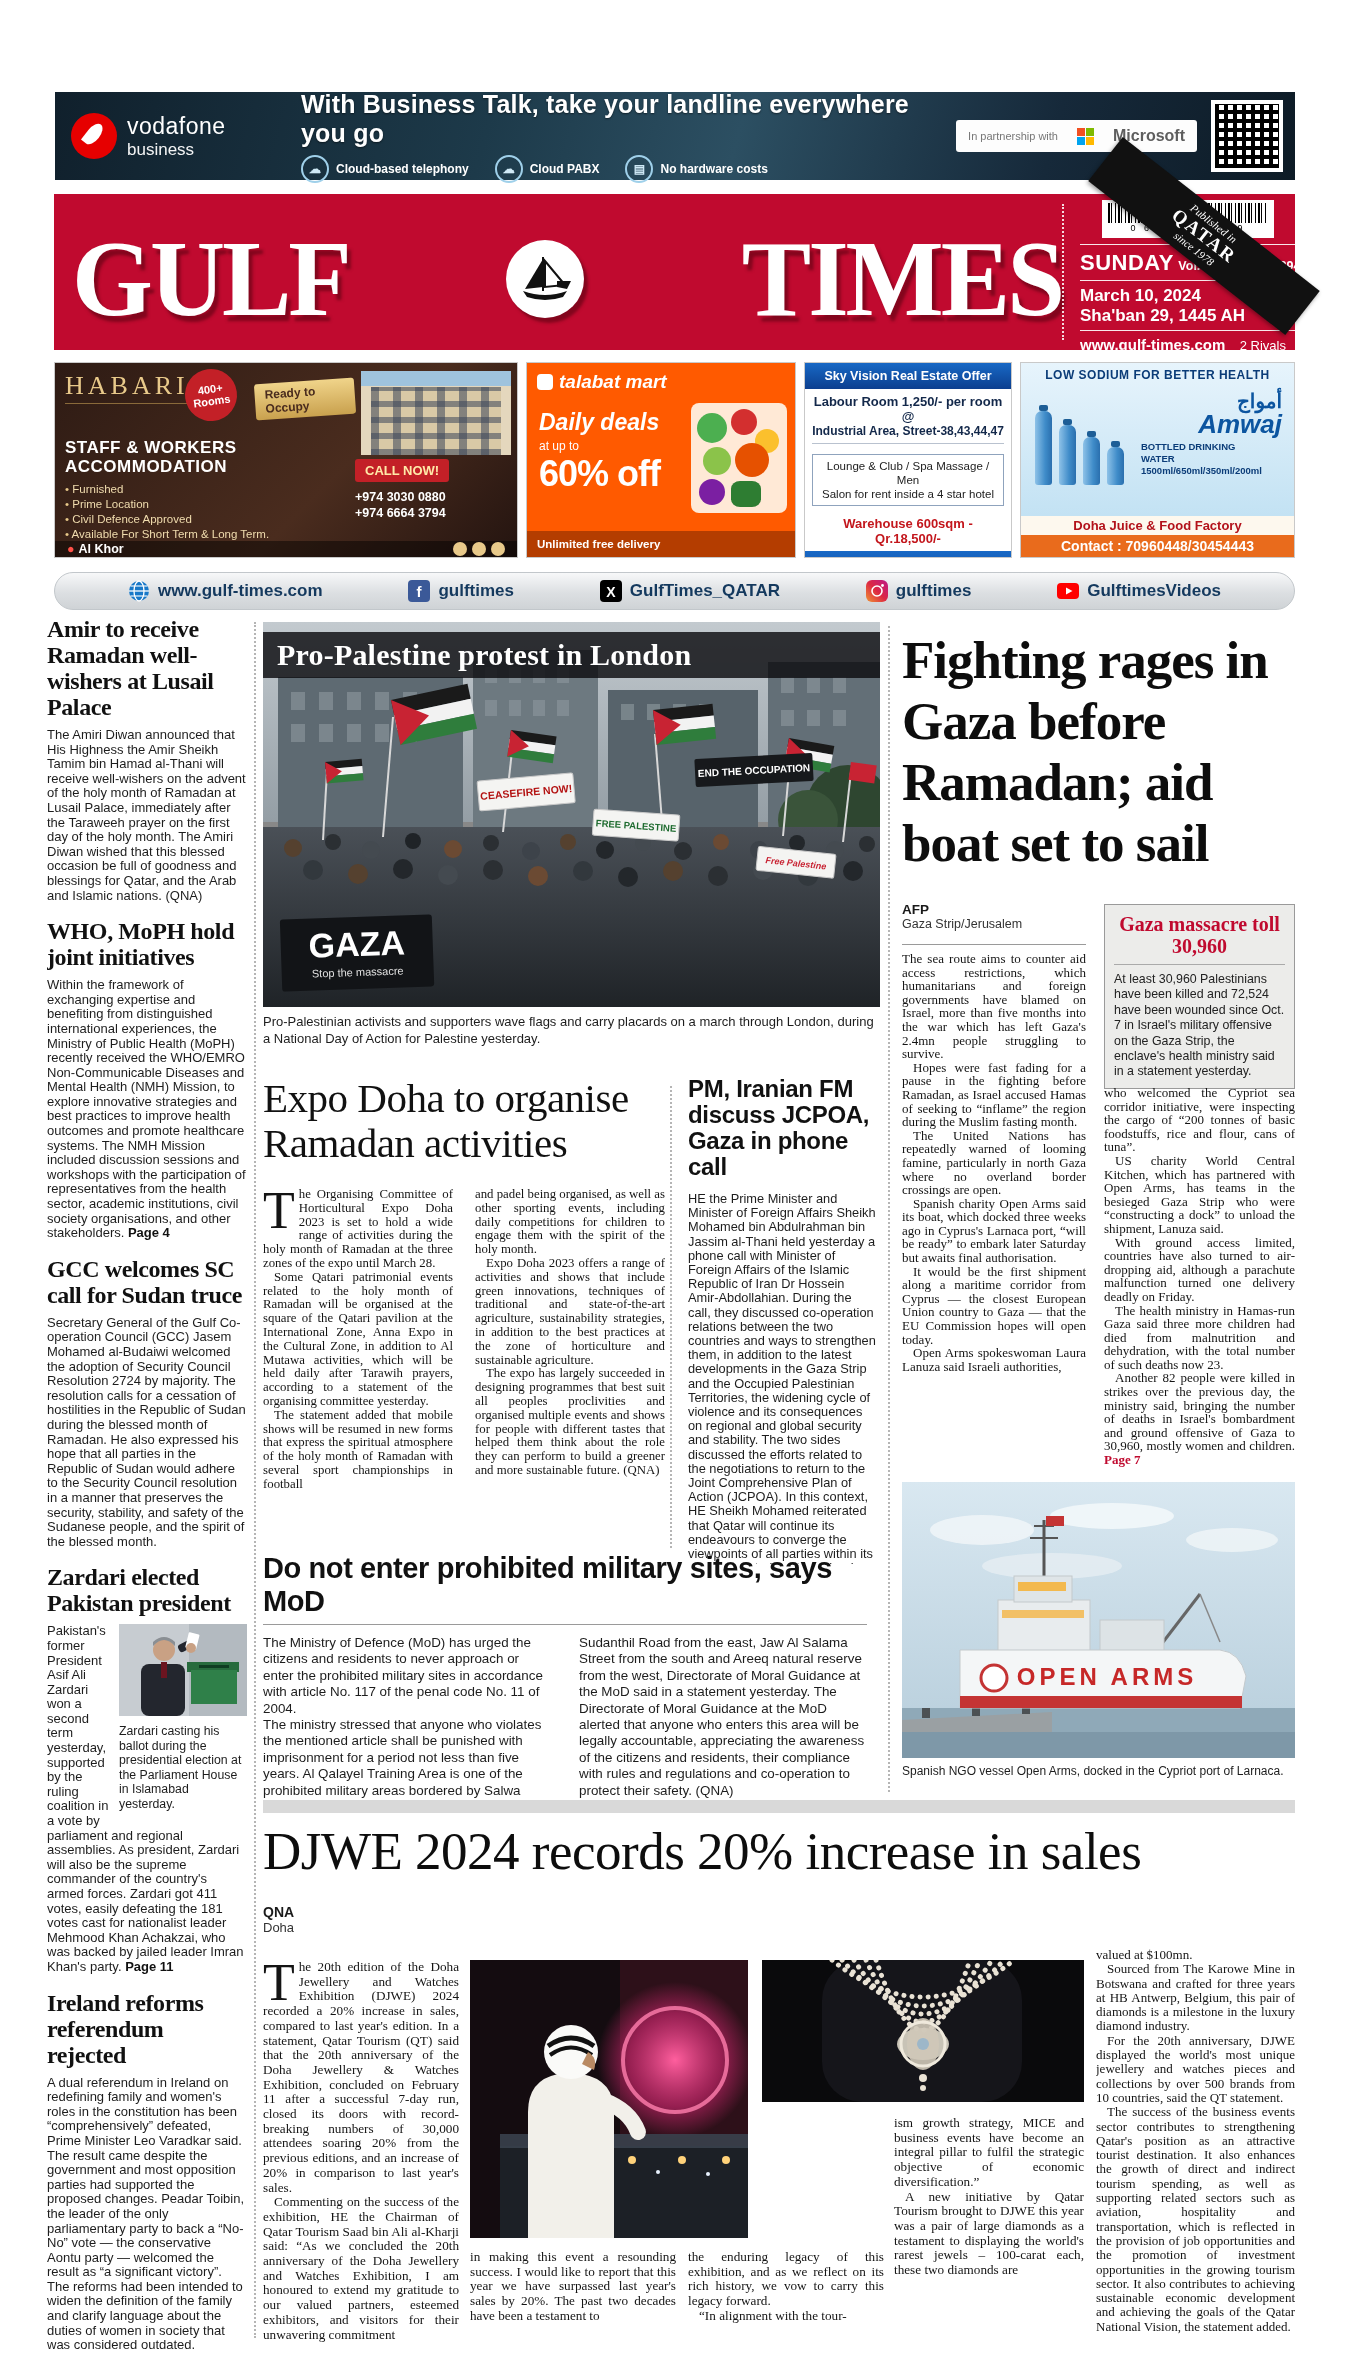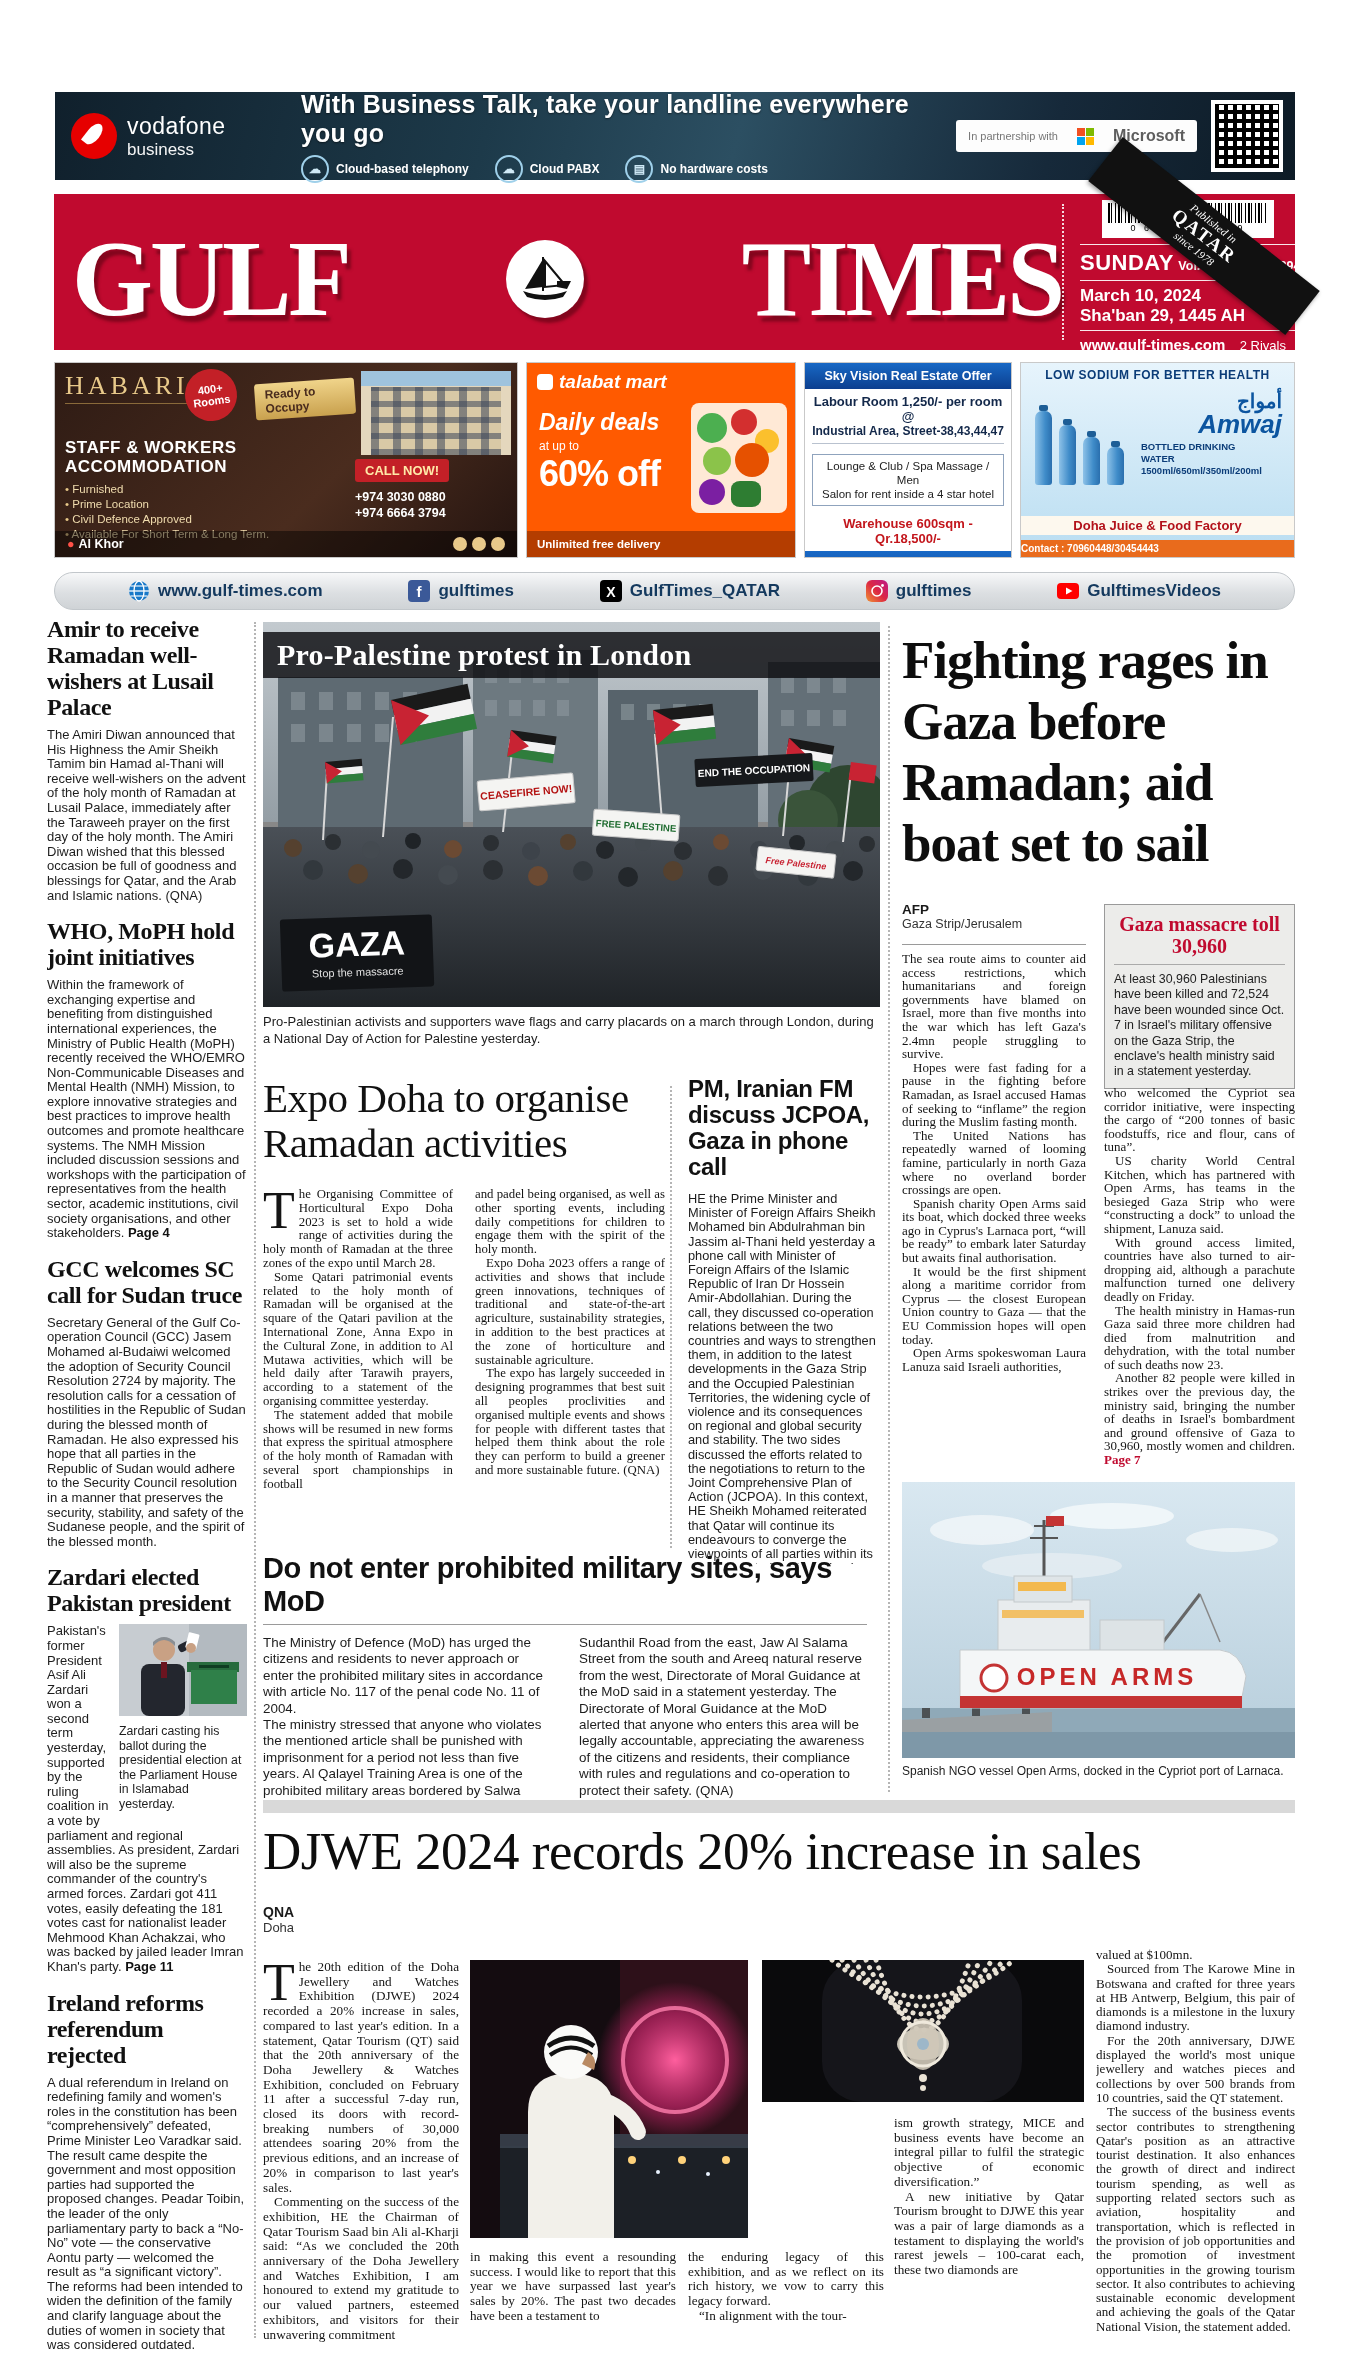--- a/index.html
+++ b/index.html
@@ -71,21 +71,21 @@
     font-size:12px;padding:4px 10px;border-radius:3px;transform:rotate(-4deg);}
   #hb-title{margin-top:34px;color:#fff;font-weight:bold;font-size:17px;letter-spacing:.5px;line-height:19px;}
   #hb-bullets{margin:6px 0 0;padding:0;list-style:none;font-size:11.5px;line-height:15px;color:#f0dcae;}
   #hb-bullets li:before{content:"• ";color:#e8c98a;}
   #hb-call{position:absolute;left:300px;top:96px;background:#c32027;color:#ffe9a8;font-weight:bold;font-size:13px;padding:4px 10px;border-radius:3px;}
   #hb-phones{position:absolute;left:300px;top:126px;color:#fff;font-weight:bold;font-size:12.5px;line-height:16px;}
   #hb-photo{position:absolute;right:6px;top:8px;width:150px;height:84px;background:linear-gradient(#9fc3dd 18%,#e4d7bd 18%);}
   #hb-photo .bld{position:absolute;left:10px;top:16px;right:10px;bottom:0;background:
      repeating-linear-gradient(90deg,rgba(60,70,90,.55) 0 8px,transparent 8px 22px),
      repeating-linear-gradient(0deg,rgba(60,70,90,.55) 0 6px,transparent 6px 16px),#d9c9a6;}
-  #hb-footer{position:absolute;left:0;right:0;bottom:0;height:26px;background:rgba(0,0,0,.45);
+  #hb-footer{position:absolute;left:0;right:0;bottom:0;height:16px;background:rgba(0,0,0,.45);
     display:flex;align-items:center;justify-content:space-between;padding:0 12px;color:#fff;font-size:12.5px;font-weight:bold;}
   .hb-socials{display:flex;gap:5px;}
   .hb-socials i{width:14px;height:14px;border-radius:50%;background:#e8c98a;display:inline-block;}
   .pin{color:#ff5148;margin-right:4px;}
   
   #ad-talabat{width:270px;background:#ff5a00;color:#fff;}
   #tb-brand{position:absolute;left:10px;top:8px;font-size:19px;font-weight:bold;font-style:italic;display:flex;align-items:center;gap:6px;}
   #tb-brand i{width:16px;height:16px;background:#fff;border-radius:4px;display:inline-block;}
   #tb-l1{position:absolute;left:12px;top:46px;font-size:23px;font-weight:bold;font-style:italic;}
   #tb-l2{position:absolute;left:12px;top:76px;font-size:12px;}
@@ -107,21 +107,21 @@
   #ad-amwaj{width:275px;background:linear-gradient(#e7f4fc,#b9ddf1);}
   #am-tag{position:absolute;left:0;right:0;top:5px;text-align:center;color:#0b3c78;font-weight:bold;font-size:12px;letter-spacing:.5px;}
   #am-brand{position:absolute;right:12px;top:26px;text-align:right;color:#0c55a0;}
   #am-brand .ar{font-size:20px;font-weight:bold;}
   #am-brand .en{font-size:26px;font-style:italic;font-weight:bold;line-height:22px;}
   #am-bottles{position:absolute;left:14px;top:48px;display:flex;align-items:flex-end;gap:7px;}
   .bottle{width:17px;background:linear-gradient(90deg,#8ec2e8,#3f8cc9 60%,#2a6fae);border-radius:7px 7px 3px 3px;position:relative;}
   .bottle:after{content:"";position:absolute;left:4px;top:-6px;width:9px;height:6px;background:#1d5e96;border-radius:2px;}
   #am-product{position:absolute;left:120px;top:78px;width:120px;color:#0b3c78;font-size:9.5px;font-weight:bold;line-height:12px;}
   #am-strip1{position:absolute;left:0;right:0;bottom:22px;background:#fdf8ee;color:#b3121b;font-weight:bold;font-size:13px;text-align:center;padding:2px 0;}
-  #am-strip2{position:absolute;left:0;right:0;bottom:0;background:#e96b1c;color:#fff;font-weight:bold;font-size:10px;text-align:left;padding:3px 0;}
+  #am-strip2{position:absolute;left:0;right:0;bottom:0;background:#e96b1c;color:#fff;font-weight:bold;font-size:14px;text-align:center;padding:3px 0;}
   
   #socialbar{left:54px;top:572px;width:1241px;height:38px;border-radius:19px;border:1px solid #c2c7cb;
     background:linear-gradient(#f7f8f9,#dcdfe2 55%,#cfd3d6);display:flex;align-items:center;justify-content:space-around;padding:0 30px;box-sizing:border-box;}
   .sitem{display:flex;align-items:center;gap:8px;font-weight:bold;font-size:17px;color:#14395e;}
   .sico{width:22px;height:22px;flex:none;}
   
   .vdot{width:0;border-left:2px dotted #b5b5b5;}
   #rule-left{left:254px;top:622px;height:1716px;}
   #rule-mid{left:888px;top:626px;height:1166px;}
   #rule-expo{left:670px;top:1086px;height:462px;}

